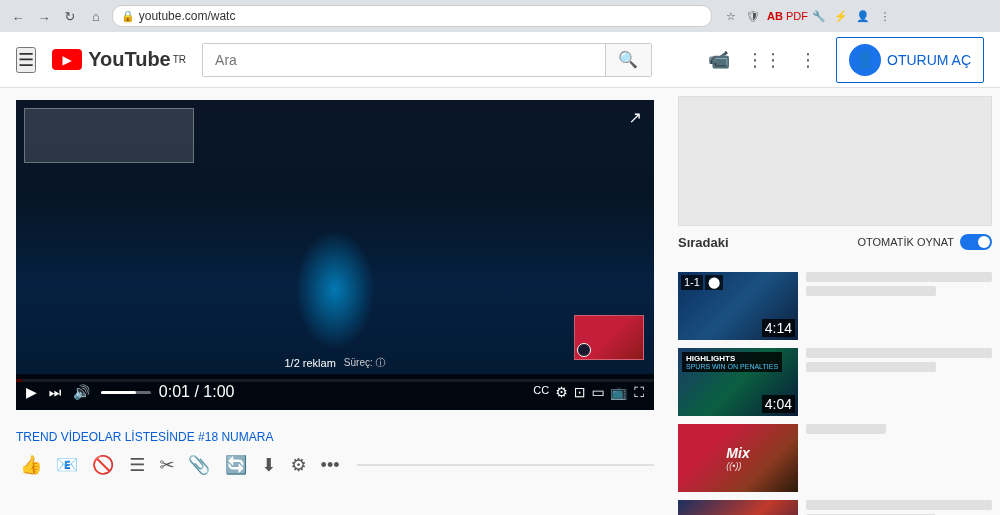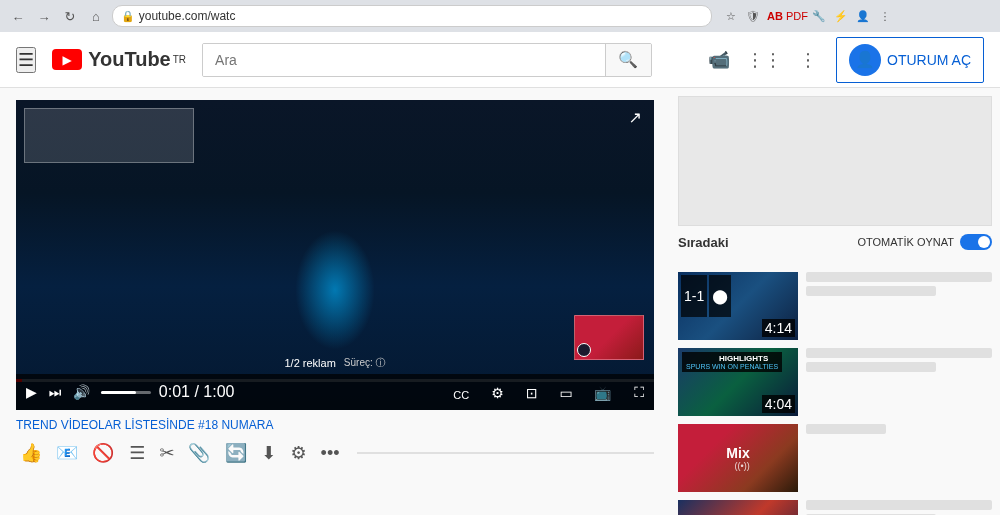--- a/index.html
+++ b/index.html
@@ -228,24 +228,24 @@
     }
     .time-display { color: white; font-size: 16px; white-space: nowrap; }
     .volume-bar {
       width: 50px; height: 3px;
       background: rgba(255,255,255,0.4);
       border-radius: 2px;
       position: relative;
     }
     .volume-fill { width: 70%; height: 100%; background: white; border-radius: 2px; }
     .spacer { flex: 1; }
-    .ctrl-icons-right { display: flex; align-items: flex-end; gap: 18px; }
-
-    
-    .video-info { padding: 8px 0 4px; }
+    .ctrl-icons-right { display: flex; align-items: flex-start; gap: 2px; }
+
+    
+    .video-info { padding: 20px 0 4px; }
     .video-playlist-label {
       color: #065fd4; font-size: 12px; font-weight: 500; margin-bottom: 2px;
     }
     .video-title {
       font-size: 18px; font-weight: 600; color: #030303;
       display: flex; align-items: center; gap: 8px;
     }
     .title-suffix {
       display: inline-block;
       width: 120px; height: 12px;
@@ -336,48 +336,49 @@
       color: white; font-size: 14px;
       padding: 1px 3px;
     }
     .thumb-badges {
       position: absolute;
       top: 3px; left: 3px;
       display: flex; gap: 2px;
     }
     .thumb-score-badge {
       background: rgba(0,0,0,0.7);
-      color: white; font-size: 14px;
-      padding: 13px 3px;
+      color: white; font-size: 11px;
+      padding: 1px 3px;
     }
     .sidebar-video-meta { flex: 1; min-width: 0; }
     .sidebar-video-title-placeholder {
       width: 100%; height: 10px; background: #e0e0e0; border-radius: 2px;
       margin-bottom: 4px;
     }
     .sidebar-video-title-placeholder2 {
       width: 70%; height: 10px; background: #e0e0e0; border-radius: 2px;
     }
     .sidebar-channel { font-size: 11px; color: #606060; margin-top: 4px; }
 
     
     .highlights-overlay {
       position: absolute;
       top: 4px; left: 4px;
       background: rgba(0,0,0,0.8);
       padding: 2px 4px;
     }
-    .highlights-text { color: white; font-size: 8px; font-weight: bold; margin-left: 33px; }
+    .highlights-text { color: white; font-size: 8px; font-weight: bold; }
 
     
     .mix-overlay {
       position: absolute;
       top: 50%; left: 50%;
       transform: translate(-50%, -50%);
-      text-align: right;
+      text-align: left;
+      font-style: italic;
     }
     .mix-text { color: white; font-size: 14px; font-weight: bold; }
     .mix-sub { color: rgba(255,255,255,0.8); font-size: 9px; }
   </style>
 </head>
 <body>
 
 <div class="browser-bar">
   <button class="browser-nav-btn">←</button>
   <button class="browser-nav-btn">→</button>

